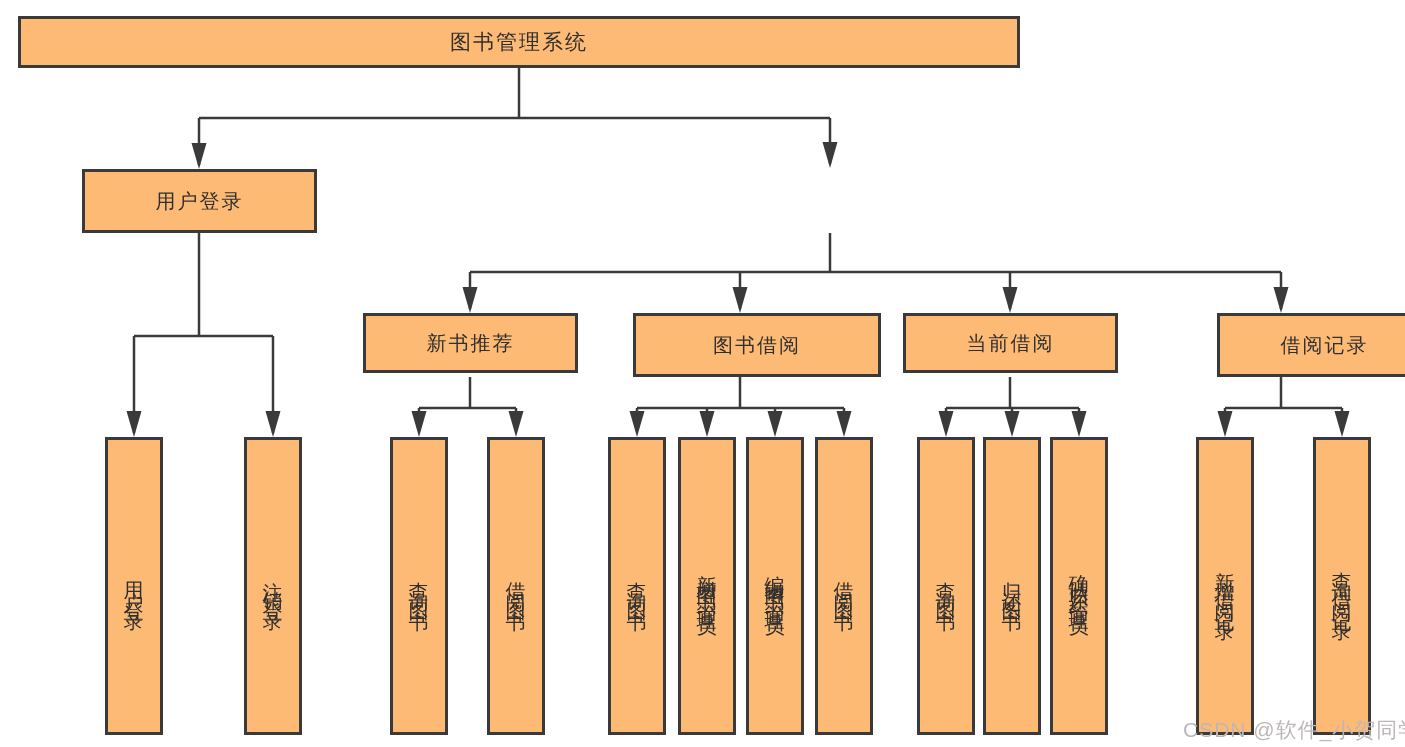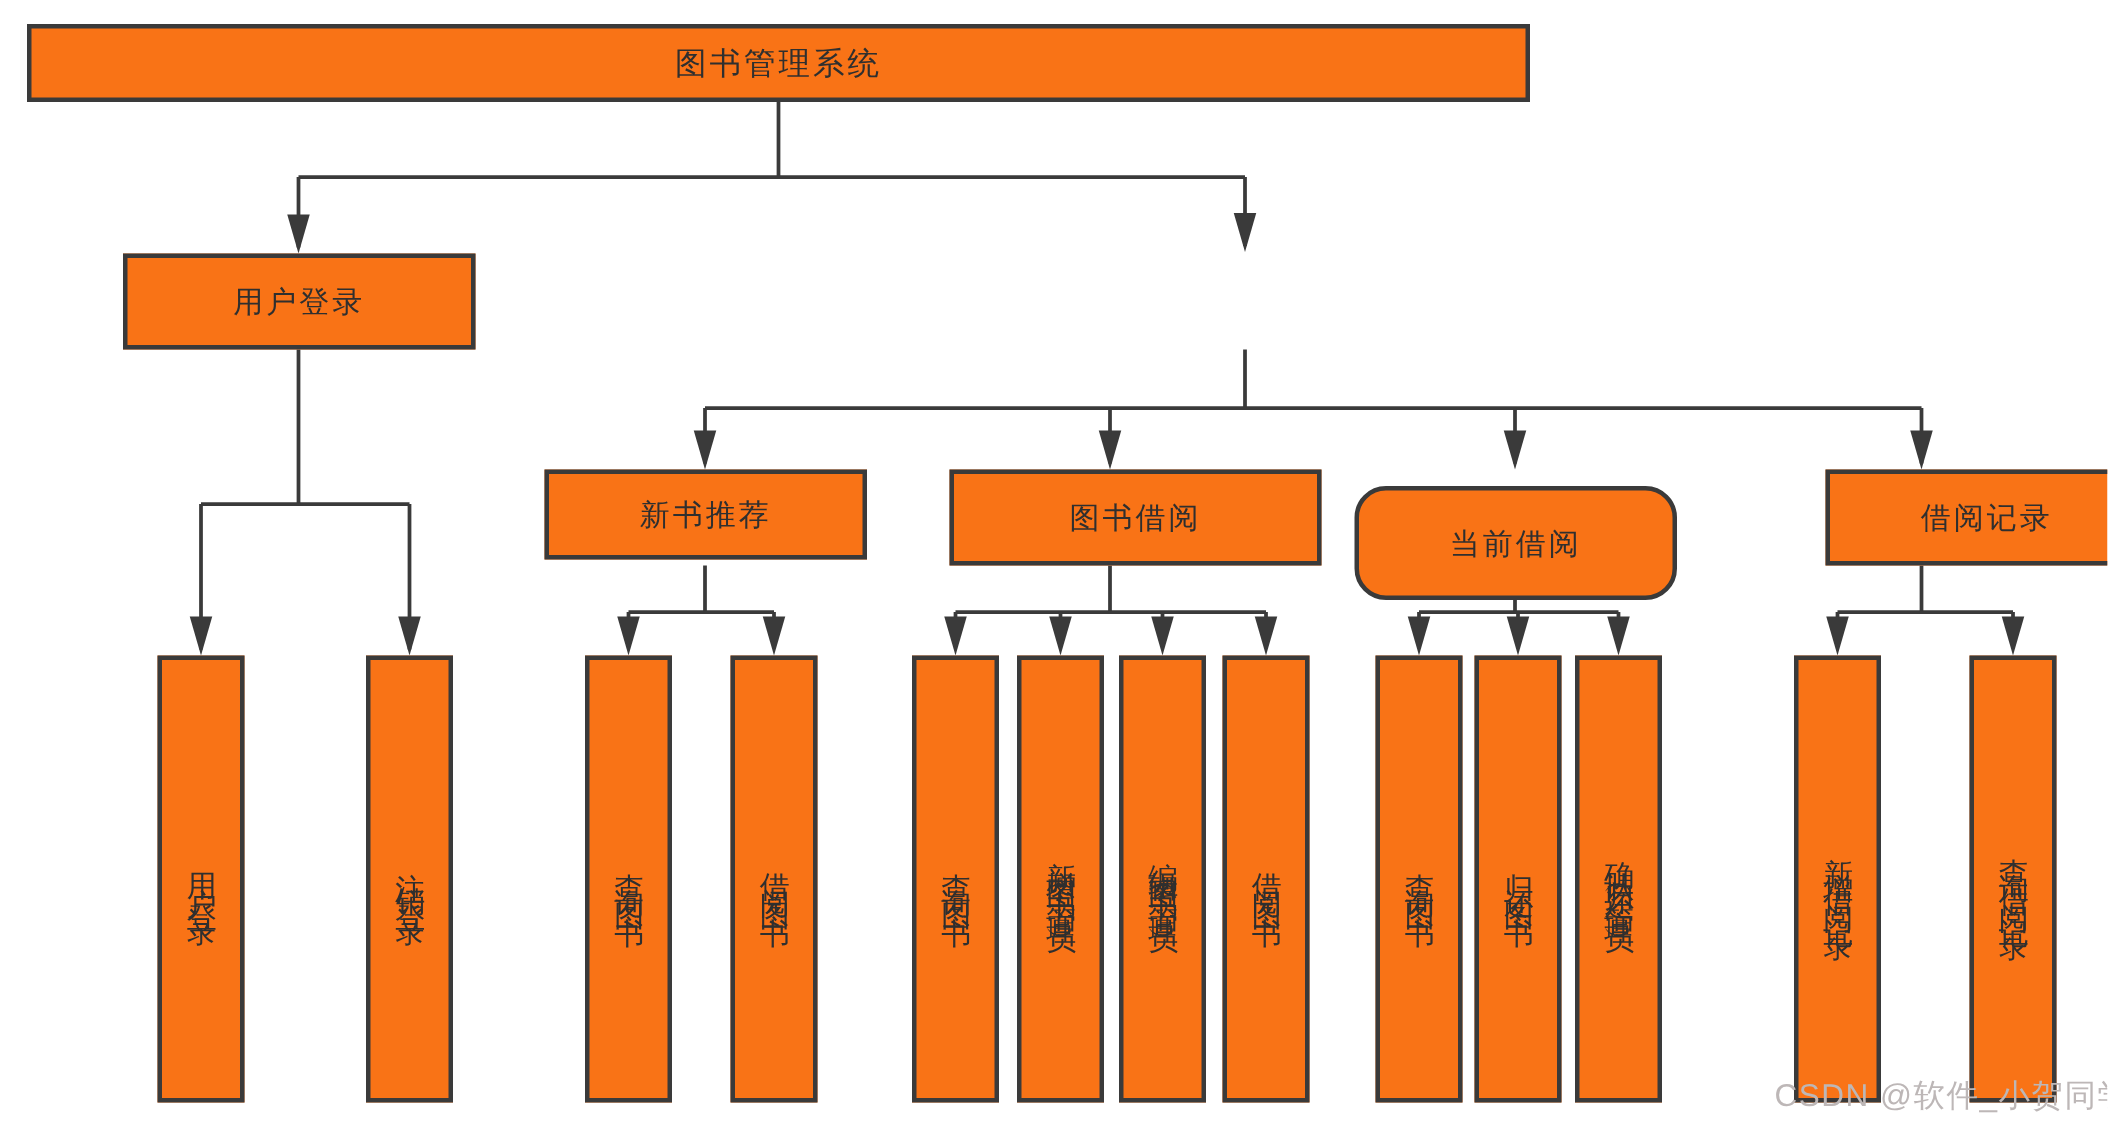--- a/index.html
+++ b/index.html
@@ -9,21 +9,21 @@
     height: 747px;
     background: #ffffff;
     overflow: hidden;
     font-family: "Liberation Sans", "DejaVu Sans", sans-serif;
   }
   .stage svg { position: absolute; left: 0; top: 0; }
   .box {
     position: absolute;
     box-sizing: border-box;
     border: 3px solid #3a3a3a;
-    background: #f97316;
+    background: #fdba74;
     display: flex;
     align-items: center;
     justify-content: center;
     color: #2f2f2f;
     font-size: 20px;
     letter-spacing: 2px;
     z-index: 2;
   }
   .leaf .vtext {
     writing-mode: vertical-rl;
@@ -126,21 +126,21 @@
       <polygon class="arrowhead" points="1334.5,411 1349.5,411 1342,437"></polygon>
     </g>
   </svg>
 
   <div class="box" style="left:18px; top:16px; width:1002px; height:52px; font-size:21px;">图书管理系统</div>
 
   <div class="box" style="left:82px; top:169px; width:235px; height:64px;">用户登录</div>
 
   <div class="box" style="left:363px; top:313px; width:215px; height:60px;">新书推荐</div>
   <div class="box" style="left:633px; top:313px; width:248px; height:64px;">图书借阅</div>
-  <div class="box" style="left:903px; top:324px; width:215px; height:76px;border-radius:21px;">当前借阅</div>
+  <div class="box" style="left:903px; top:313px; width:215px; height:60px;">当前借阅</div>
   <div class="box" style="left:1173px; top:313px; width:215px; height:64px;margin-left:44px;">借阅记录</div>
 
   <div class="box leaf" style="left:105px; top:437px; width:58px; height:298px;">
     <span class="vtext">用户登录</span>
   </div>
   <div class="box leaf" style="left:244px; top:437px; width:58px; height:298px;">
     <span class="vtext">注销登录</span>
   </div>
 
   <div class="box leaf" style="left:390px; top:437px; width:58px; height:298px;">

